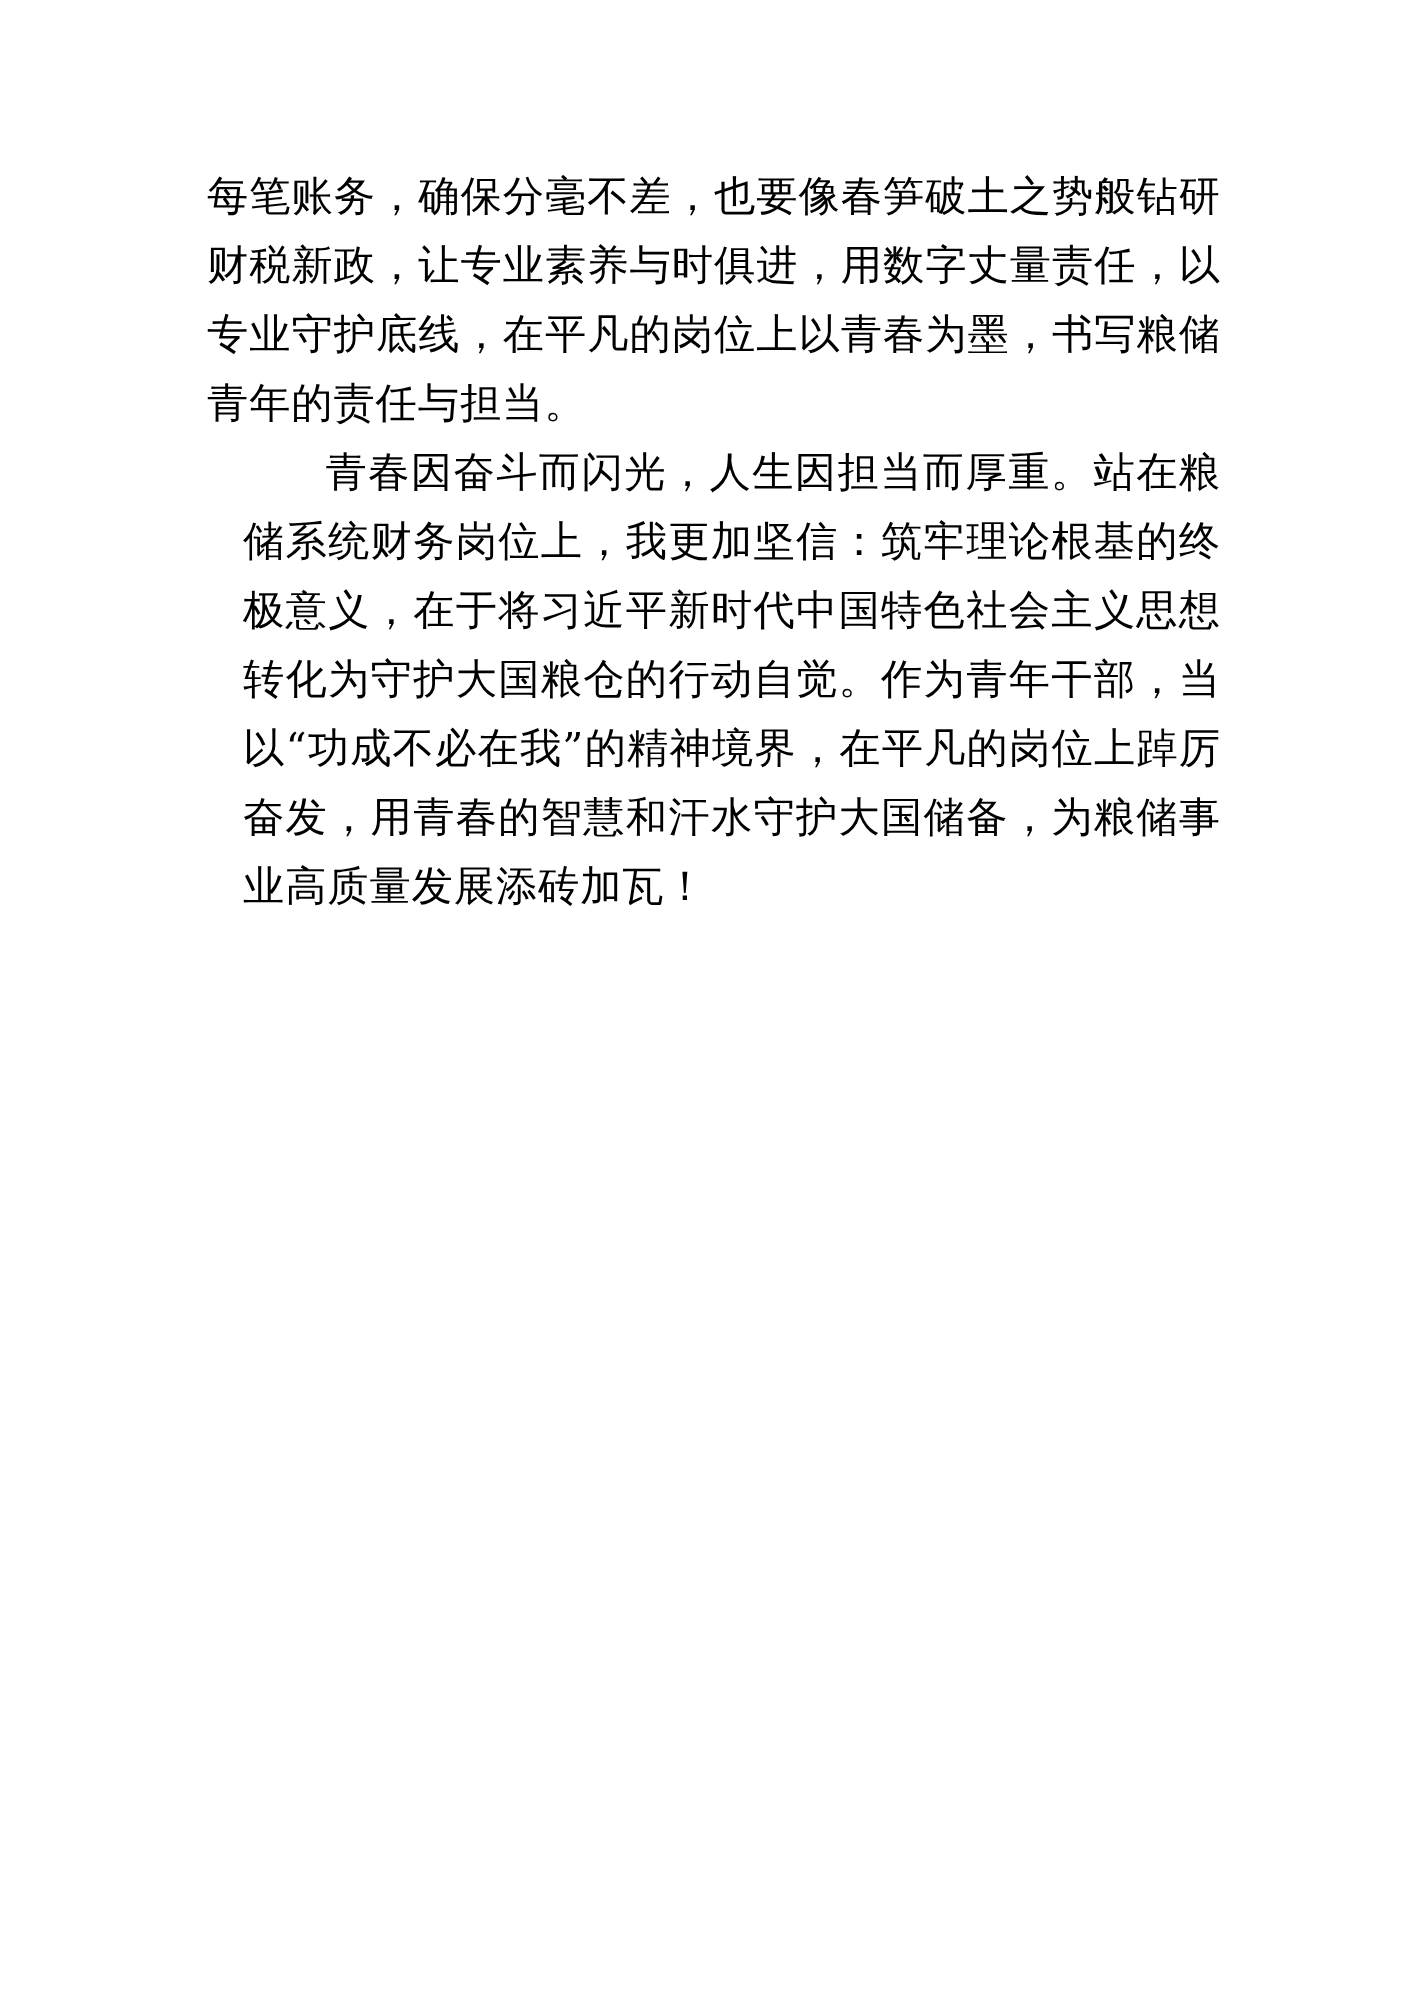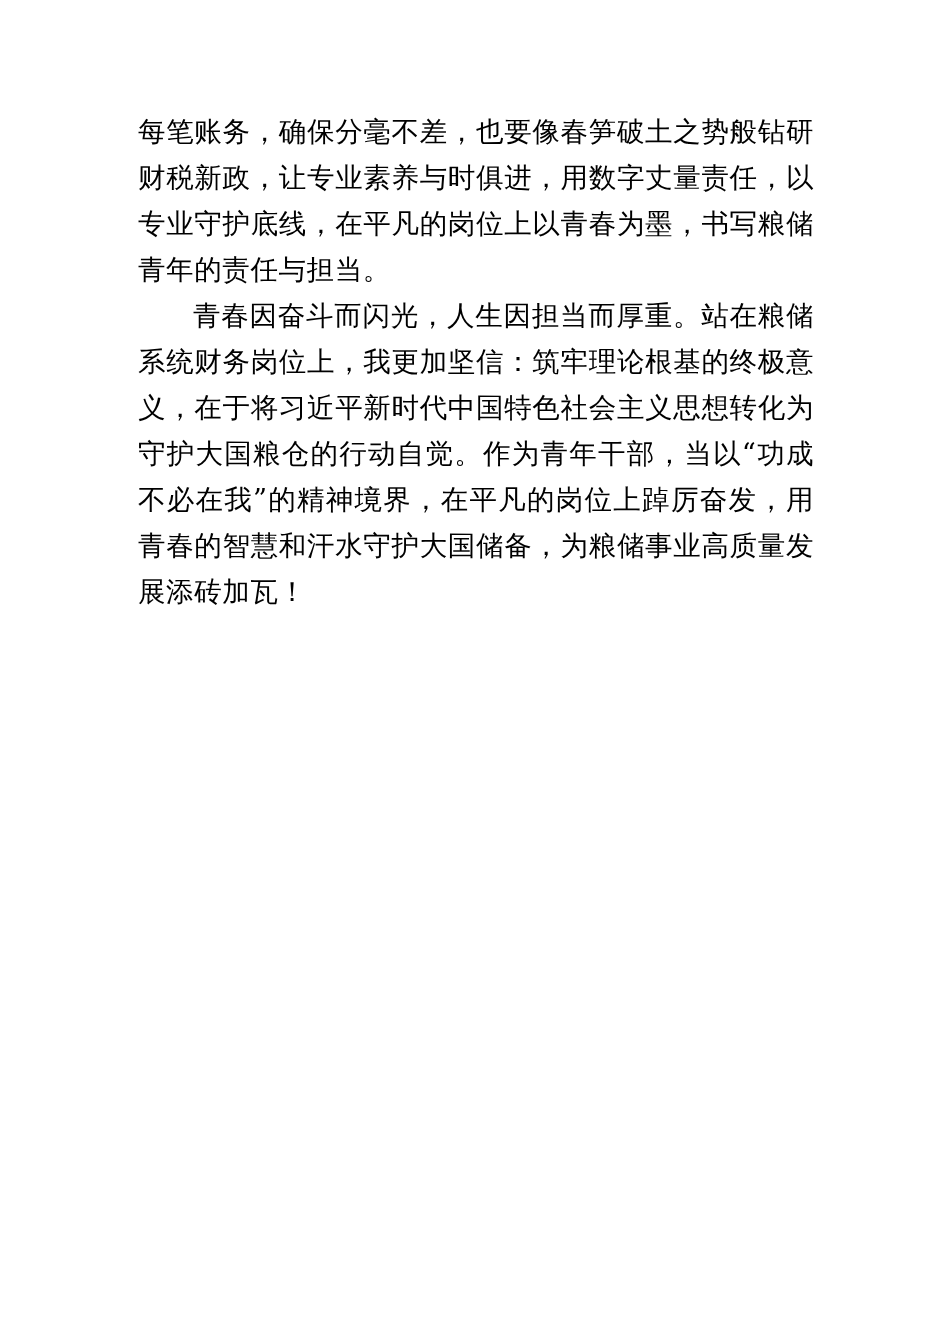--- a/index.html
+++ b/index.html
@@ -30,20 +30,21 @@
     line-height: 46px;
     letter-spacing: 0.6px;
     text-align: justify;
     text-justify: inter-ideograph;
     margin: 0 0 0 0;
     white-space: pre-wrap;
     word-break: break-all;
   }
   .para + .para {
     margin-top: 0;
+    margin-left: 24px;
   }
   .indent {
     text-indent: 2em;
   }
 </style>
 </head>
 <body>
 
 <div class="page">
   <div class="doc-body">

